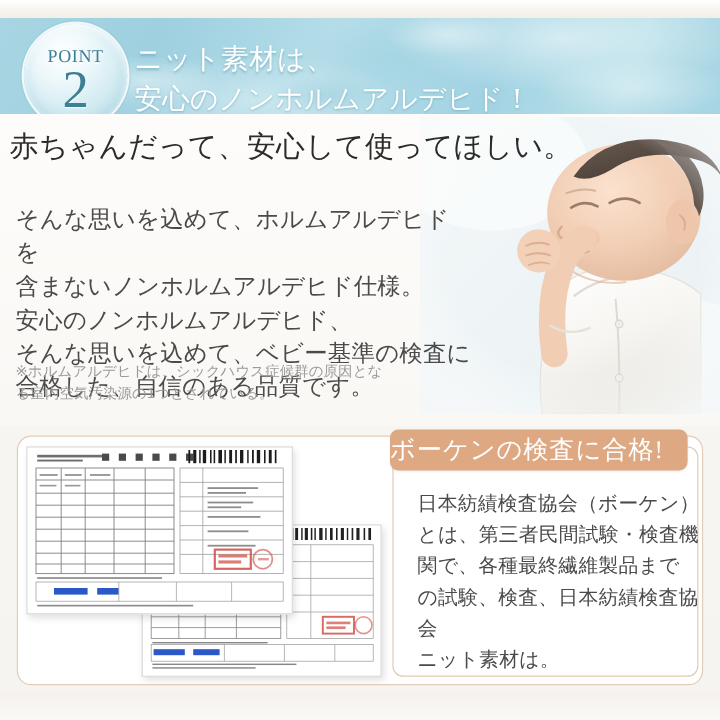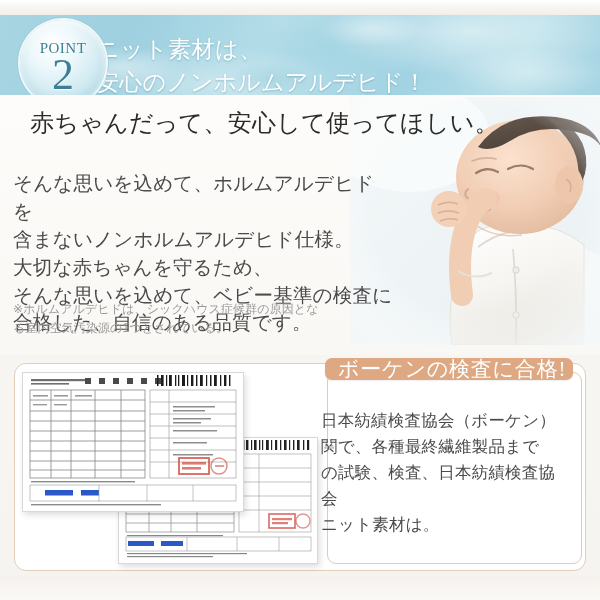--- a/index.html
+++ b/index.html
@@ -90,21 +90,21 @@
     font-size: 44px;
     line-height: .95;
     color: #3d8096;
     text-shadow: 0 1px 1px rgba(255,255,255,.95);
     margin-top: -2px;
   }
 
   
   .header-title {
     position: absolute;
-    left: 96px; top: 19px;
+    left: 112px; top: 19px;
     width: 480px;
     font-family: "Liberation Serif", "DejaVu Serif", serif;
     font-size: 23px;
     line-height: 1.42;
     color: #ffffff;
     text-shadow: 0 1px 2px rgba(80,140,160,.45);
     letter-spacing: .5px;
     z-index: 2;
   }
   .header-title .l2 { letter-spacing: .2px; font-family: Liberation Serif, serif; }
@@ -123,21 +123,21 @@
     right: 0; top: 97px;
     width: 250px; height: 248px;
     overflow: hidden;
     z-index: 1;
   }
   .baby-photo svg { display: block; }
 
   
   .copy-lead {
     position: absolute;
-    left: 30px; top: 108px;
+    left: 8px; top: 108px;
     font-family: "Liberation Serif", "DejaVu Serif", serif;
     font-size: 24px;
     line-height: 1.25;
     color: #2b2b2b;
     letter-spacing: .3px;
     z-index: 2;
   }
   .copy-body {
     position: absolute;
     left: 13px; top: 146px;
@@ -196,39 +196,38 @@
     left: 327px; top: 372px;
     width: 255px; height: 192px;
     background: #ffffff;
     border: 1px solid #e0cbb4;
     border-radius: 9px;
     z-index: 2;
   }
   .info-badge {
     position: absolute;
     left: 325px; top: 358px;
-    width: 248px; height: 22px;
+    width: 248px; height: 34px;
     background: #dda882;
     border-radius: 7px;
     display: flex;
     align-items: center;
-    padding-left: 13px;
     z-index: 4;
     box-shadow: 0 1px 2px rgba(0,0,0,.07);
   }
   .info-badge span {
     font-family: "Liberation Serif", "DejaVu Serif", serif;
     font-size: 21px;
     color: #ffffff;
     letter-spacing: .8px;
     line-height: 1;
   }
   .info-text {
     position: absolute;
-    left: 321px; top: 407px;
+    left: 348px; top: 407px;
     width: 238px;
     font-size: 16.5px;
     line-height: 1.58;
     color: #4a4a4a;
     letter-spacing: .2px;
     z-index: 5;
   }
 
   
   .bottom-strip {
@@ -331,21 +330,21 @@
       <path d="M108 174 q16 10 34 2" fill="none" stroke="#e4e2dc" stroke-width="2"></path>
 
       <rect x="0" y="0" width="250" height="248" fill="url(#vig)"></rect>
     </svg>
   </div>
 
   <div class="copy-lead">赤ちゃんだって、安心して使ってほしい。</div>
   <div class="copy-body">
       <div>そんな思いを込めて、ホルムアルデヒドを</div>
       <div>含まないノンホルムアルデヒド仕様。</div>
-      <div>大切な赤ちゃんを守るため、</div>
+      <div>安心のノンホルムアルデヒド、</div>
       <div>そんな思いを込めて、ベビー基準の検査に</div>
       <div>合格した、自信のある品質です。</div>
     </div>
   <div class="copy-note">
       <div>※ホルムアルデヒドは、シックハウス症候群の原因とな</div>
       <div>る室内空気汚染源の1つとされている。</div>
     </div>
 
   <div class="bottom-panel"></div>
 
@@ -546,19 +545,20 @@
       </svg>
     </div>
   </div>
 
   <div class="info-card"></div>
   <div class="info-badge">
     <span>ボーケンの検査に合格!</span>
   </div>
   <div class="info-text">
       <div>日本紡績検査協会（ボーケン）</div>
+      <div>とは、第三者民間試験・検査機</div>
       <div>関で、各種最終繊維製品まで</div>
       <div>の試験、検査、日本紡績検査協会</div>
       <div>ニット素材は。</div>
     </div>
 
   <div class="bottom-strip"></div>
 </div>
 
 </body></html>

